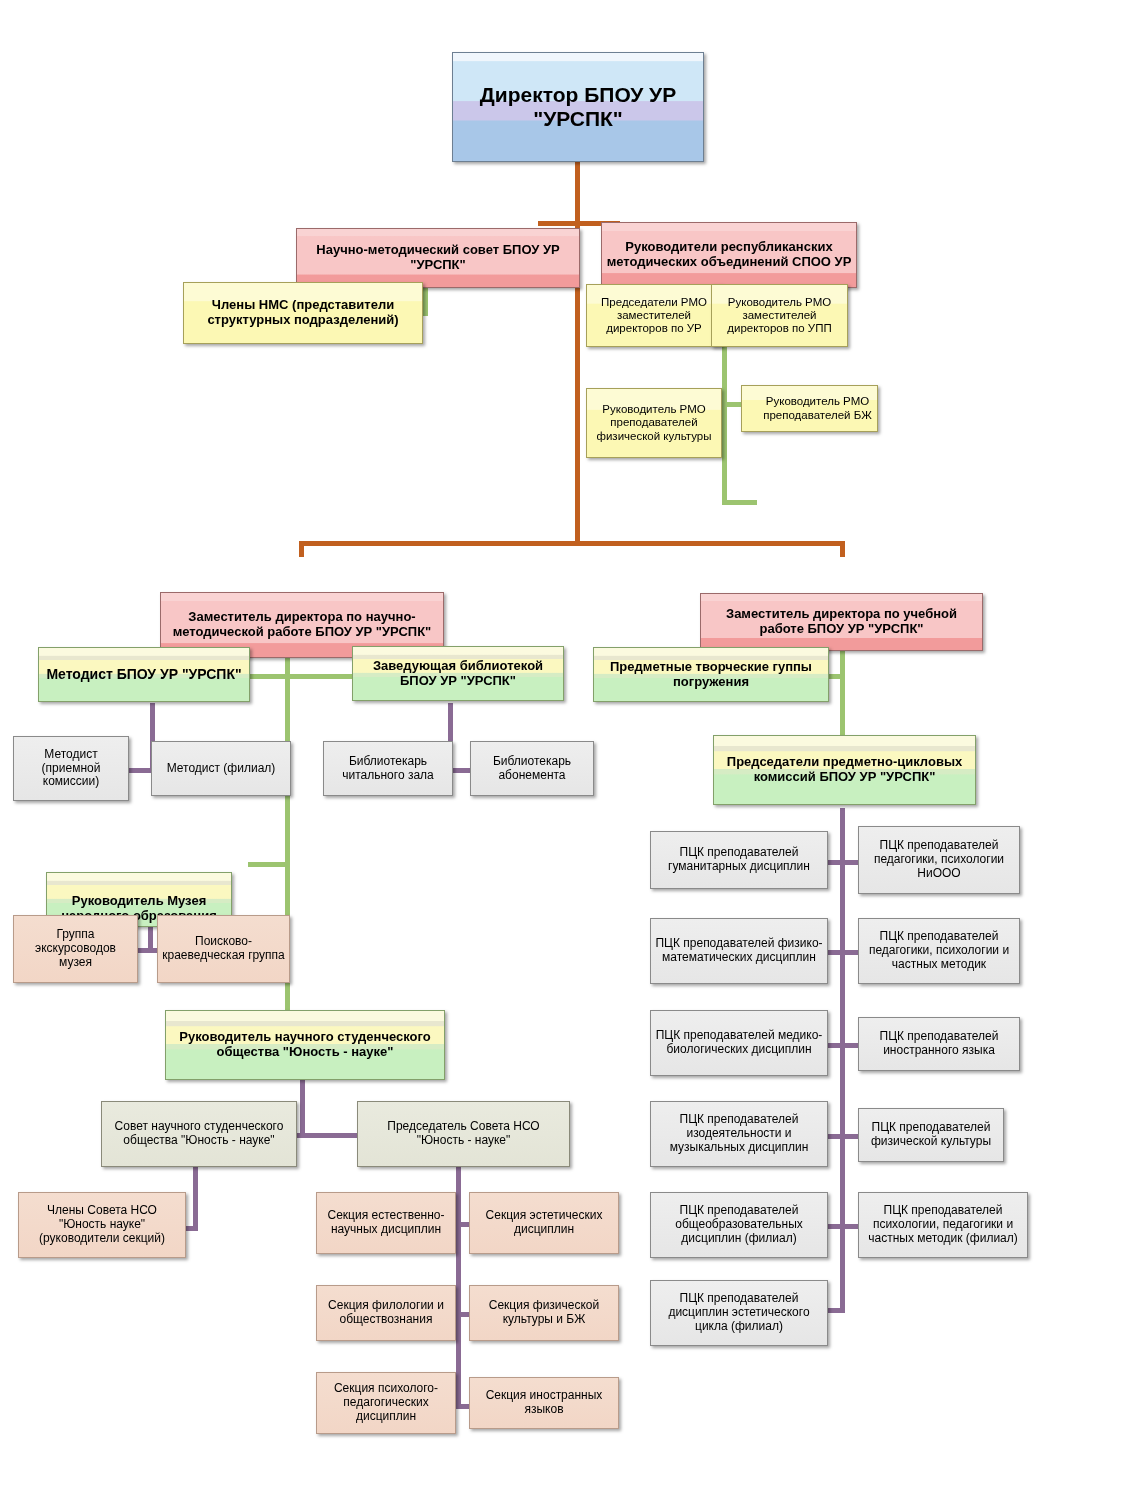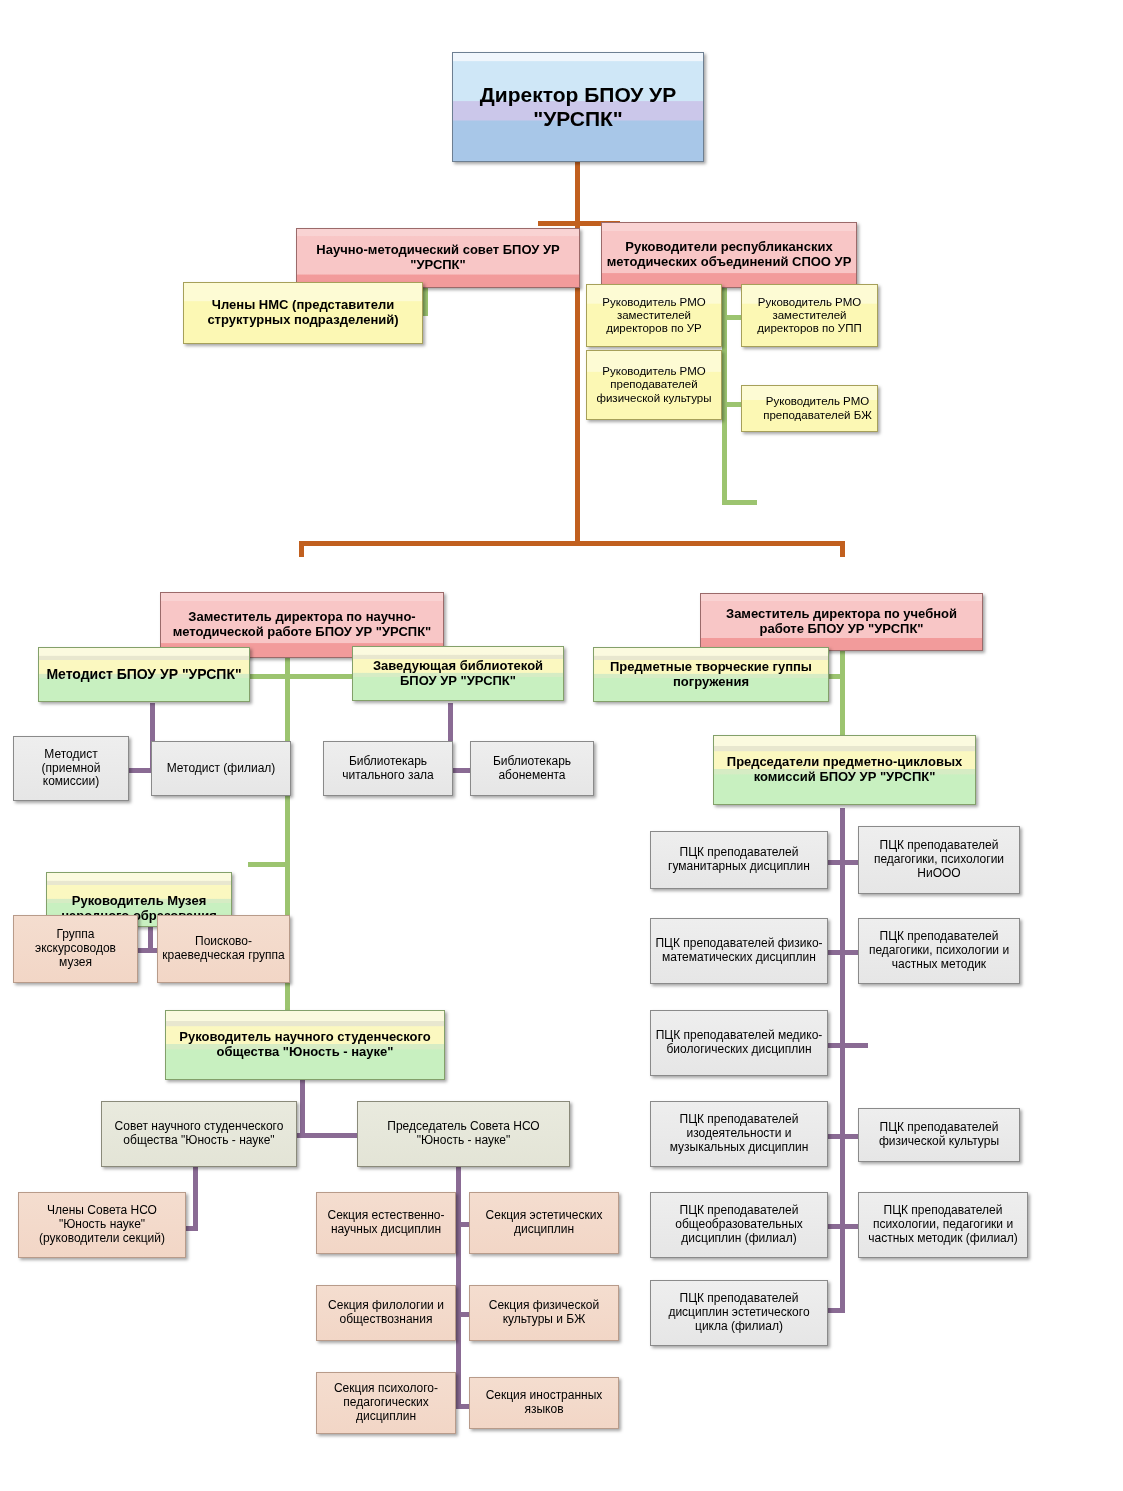--- a/index.html
+++ b/index.html
@@ -119,26 +119,26 @@
 
   <div class="node n-pink fs13" style="left:601px;top:186px;width:256px;height:66px;">
     <span>Руководители республиканских методических объединений СПОО  УР</span>
   </div>
 
   <div class="node n-yellow bold fs13" style="left:183px;top:282px;width:240px;height:62px;justify-content:flex-end;">
     <span>Члены НМС (представители структурных подразделений)</span>
   </div>
 
   <div class="node n-yellow fs11" style="left:586px;top:284px;width:136px;height:63px;">
-    <span>Руководитель РМО заместителей директоров по УР</span>
-  </div>
-  <div class="node n-yellow fs11" style="left:741px;top:284px;width:137px;height:63px;">
+    <span>Председатели РМО заместителей директоров по УР</span>
+  </div>
+  <div class="node n-yellow fs11" style="left:711px;top:284px;width:137px;height:63px;">
     <span>Руководитель РМО заместителей директоров по УПП</span>
   </div>
-  <div class="node n-yellow fs11" style="left:586px;top:350px;width:136px;height:70px;">
+  <div class="node n-yellow fs11" style="left:586px;top:388px;width:136px;height:70px;">
     <span>Руководитель РМО преподавателей физической культуры</span>
   </div>
   <div class="node n-yellow fs11" style="left:741px;top:385px;width:137px;height:47px;padding-left:20px;">
     <span>Руководитель РМО преподавателей БЖ</span>
   </div>
 
   <div class="node n-pink fs13" style="left:160px;top:556px;width:284px;height:66px;">
     <span>Заместитель директора по  научно-методической  работе БПОУ УР "УРСПК"</span>
   </div>
 
@@ -229,24 +229,27 @@
   </div>
   <div class="node n-gray fs12" style="left:650px;top:918px;width:178px;height:66px;">
     <span>ПЦК преподавателей физико-математических дисциплин</span>
   </div>
   <div class="node n-gray fs12" style="left:858px;top:918px;width:162px;height:66px;">
     <span>ПЦК преподавателей педагогики, психологии и частных методик</span>
   </div>
   <div class="node n-gray fs12" style="left:650px;top:1010px;width:178px;height:66px;">
     <span>ПЦК преподавателей медико-биологических дисциплин</span>
   </div>
+  <div class="node n-gray fs12" style="left:858px;top:1017px;width:162px;height:54px;">
+    <span>ПЦК преподавателей иностранного языка</span>
+  </div>
   <div class="node n-gray fs12" style="left:650px;top:1101px;width:178px;height:66px;">
     <span>ПЦК преподавателей изодеятельности и музыкальных дисциплин</span>
   </div>
-  <div class="node n-gray fs12" style="left:858px;top:1108px;width:162px;height:54px;">
+  <div class="node n-gray fs12" style="left:858px;top:1108px;width:146px;height:54px;">
     <span>ПЦК преподавателей физической культуры</span>
   </div>
   <div class="node n-gray fs12" style="left:650px;top:1192px;width:178px;height:66px;">
     <span>ПЦК преподавателей общеобразовательных дисциплин (филиал)</span>
   </div>
   <div class="node n-gray fs12" style="left:858px;top:1192px;width:170px;height:66px;">
     <span>ПЦК преподавателей психологии, педагогики и частных методик (филиал)</span>
   </div>
   <div class="node n-gray fs12" style="left:650px;top:1280px;width:178px;height:66px;">
     <span>ПЦК преподавателей дисциплин эстетического цикла (филиал)</span>

